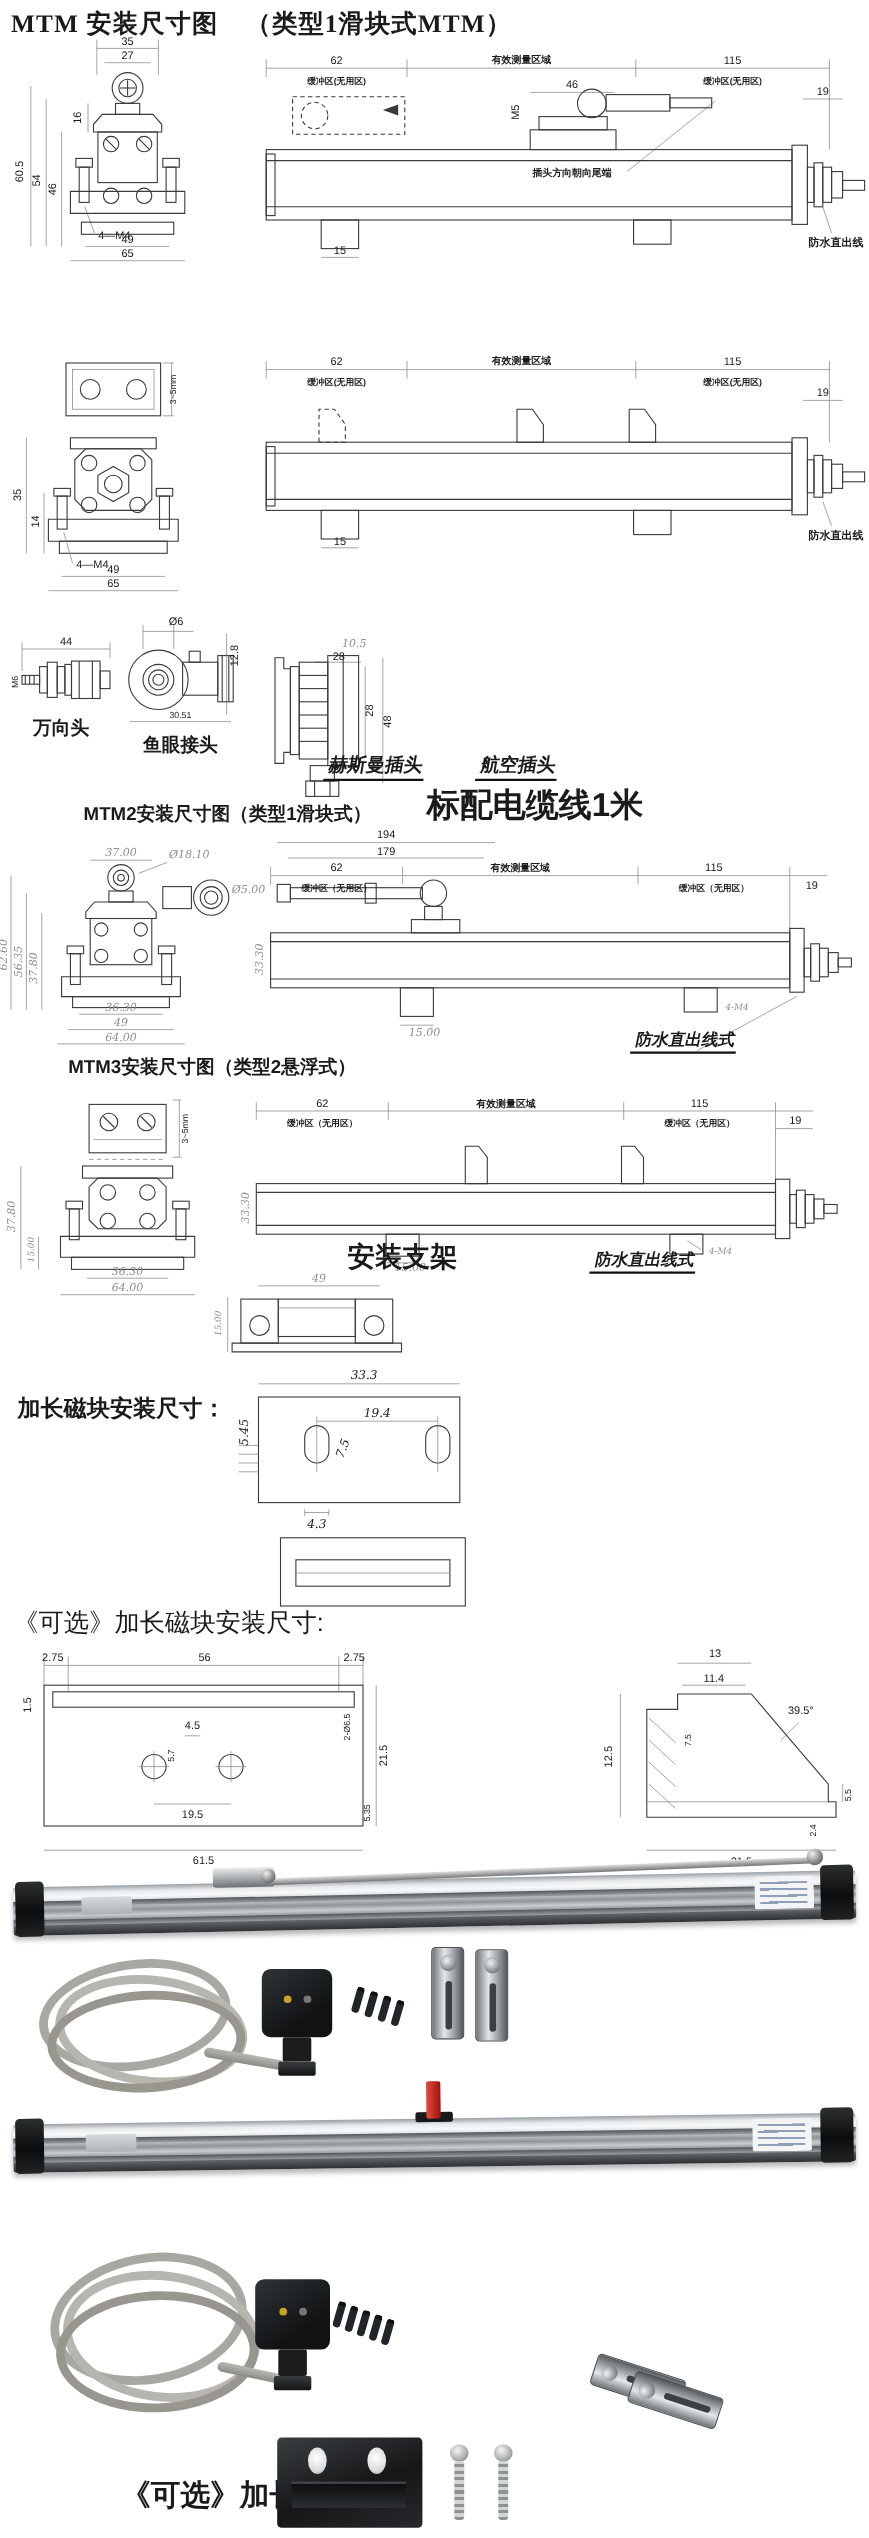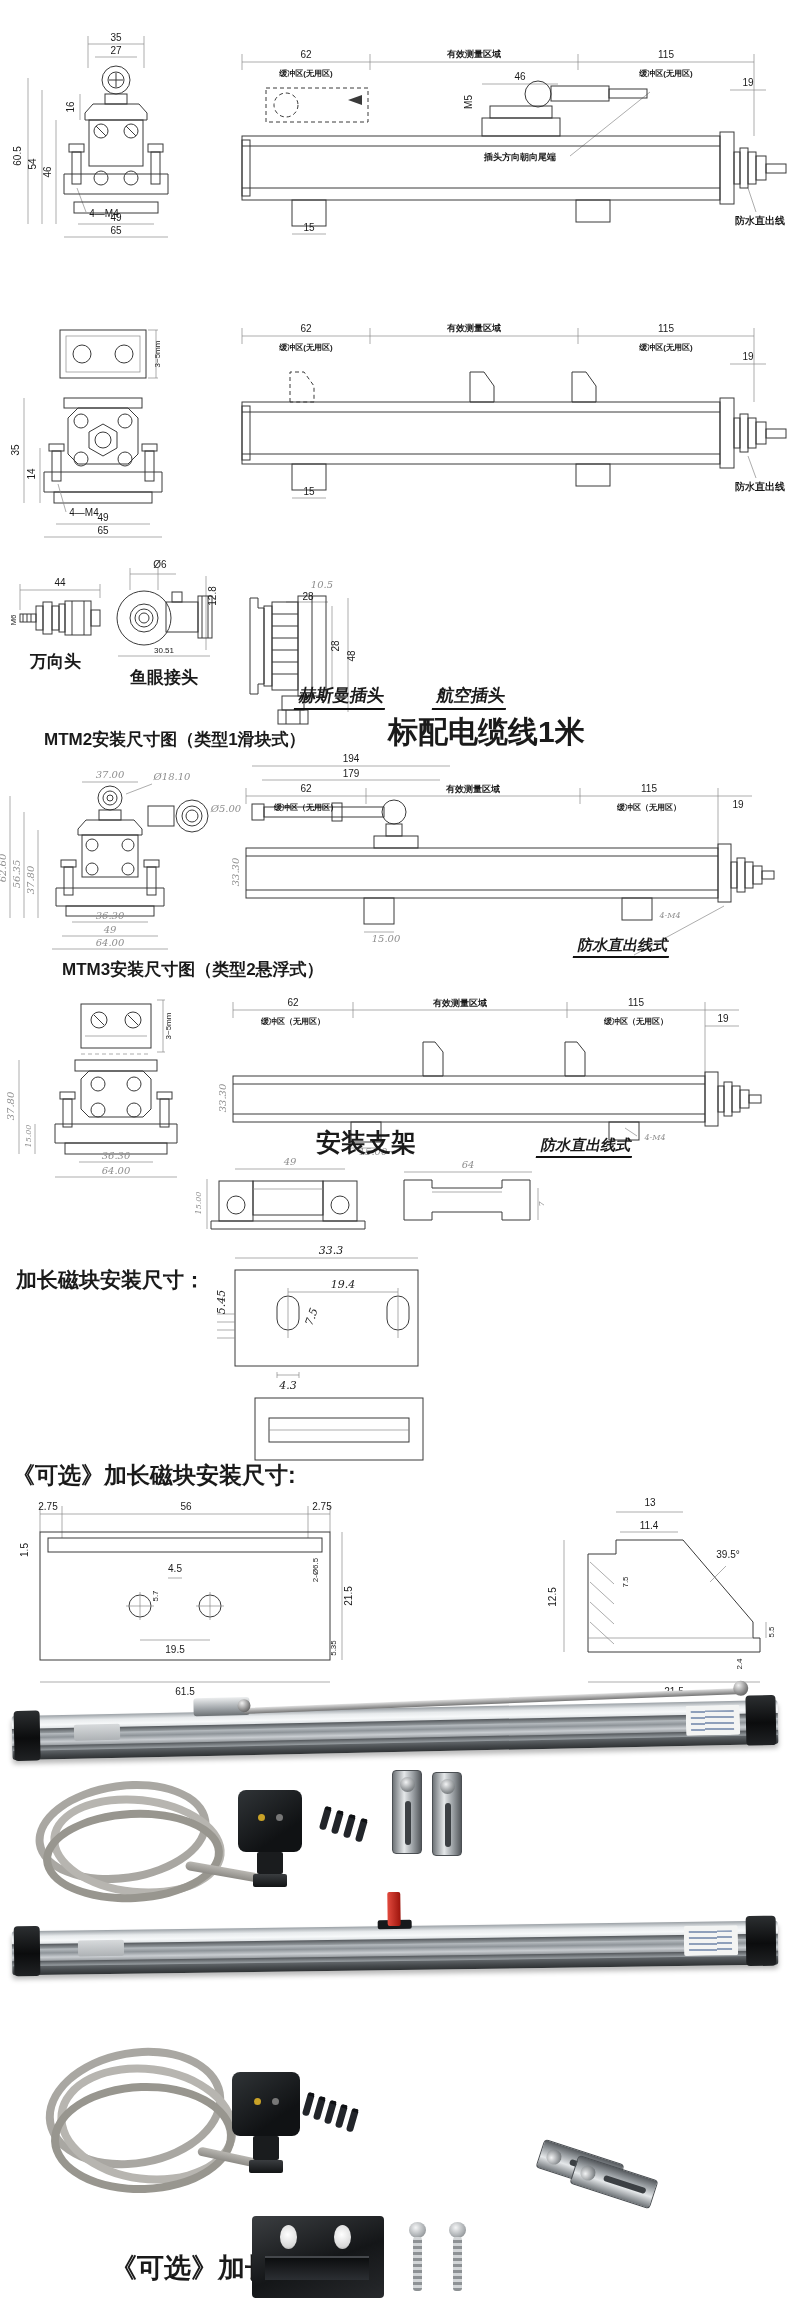--- a/index.html
+++ b/index.html
@@ -5,21 +5,21 @@
   *{margin:0;padding:0;box-sizing:border-box}
   html,body{background:#fff}
   body{font-family:"Liberation Sans",sans-serif;color:#1a1a1a}
   .page{position:relative;width:790px;height:2307px;background:#fff;overflow:hidden}
   .abs{position:absolute}
   
   .t-main{font-family:"Liberation Serif",serif;font-size:23px;font-weight:600;white-space:nowrap;letter-spacing:1px}
   .t-mid{font-size:17px;font-weight:bold;white-space:nowrap}
   .t-banner{font-size:30px;font-weight:bold;white-space:nowrap}
   .t-big{font-size:21px;font-weight:bold;white-space:nowrap}
-  .t-ext{font-size:23px;font-weight:bold;white-space:nowrap}
+  .t-ext{font-size:23px;font-weight:normal;white-space:nowrap}
   .t-photo{font-size:27px;font-weight:bold;white-space:nowrap}
   .acclbl{font-size:17px;font-weight:bold;white-space:nowrap}
   .flag{border-bottom:2px solid #111;padding:0 3px 1px;transform:skewX(-10deg)}
   .callout{font-size:15px;font-weight:bold;border-bottom:2px solid #111;padding:0 3px 1px;transform:skewX(-12deg);white-space:nowrap}
   
   .d svg{overflow:visible;display:block}
   .d svg line,.d svg rect,.d svg circle,.d svg ellipse,.d svg path,.d svg polyline,.d svg polygon{fill:none;stroke:#3a3a3a;stroke-width:1}
   .d svg .thin{stroke:#8a8a8a;stroke-width:.7}
   .d svg .dash{stroke-dasharray:4 3}
   .d svg .f{fill:#3a3a3a;stroke:none}
@@ -58,20 +58,24 @@
   .exthole{position:absolute;width:17px;height:24px;border-radius:50%;background:radial-gradient(circle at 45% 40%,#ffffff,#d8d8d8 70%,#9a9a9a)}
   .extlip{position:absolute;left:13px;top:40px;width:104px;height:24px;border-top:2px solid #44474b;background:linear-gradient(180deg,#0c0e0f,#2c2f33)}
   .sscrew-head{position:absolute;width:17px;height:16px;border-radius:50%;background:radial-gradient(circle at 40% 35%,#f4f5f6,#a9adb0 60%,#6d7174)}
   .sscrew-shank{position:absolute;width:9px;border-radius:3px;background:repeating-linear-gradient(180deg,#d2d5d7 0 3px,#8e9295 3px 6px)}
 </style>
 </head>
 <body>
 
 <div class="page">
 
+  <div class="abs t-main" style="left:10px;top:6px">
+    <span>MTM 安装尺寸图</span>
+    <span style="margin-left:18px">（类型1滑块式MTM）</span>
+  </div>
 
   <div class="abs d" style="left:8px;top:28px">
     <svg width="215" height="218" viewBox="0 0 215 218">
       <g>
         <line class="thin" x1="20" y1="50" x2="20" y2="196"></line>
           <line class="thin" x1="34" y1="62" x2="34" y2="196"></line>
           <line class="thin" x1="48" y1="92" x2="48" y2="196"></line>
         <line class="thin" x1="80" y1="16" x2="136" y2="16"></line>
           <line class="thin" x1="87" y1="29" x2="129" y2="29"></line>
         <line class="thin" x1="80" y1="8" x2="80" y2="40"></line>
@@ -328,21 +332,21 @@
       <text x="82" y="12" class="gr">10.5</text>
       <text x="68" y="24">28</text>
       <text transform="rotate(-90 99 70)" x="99" y="70">28</text>
       <text transform="rotate(-90 115 80)" x="115" y="80">48</text>
     </svg>
   </div>
   <div class="abs acclbl flag" style="left:296px;top:684px">赫斯曼插头</div>
 
   <div class="abs acclbl flag" style="left:434px;top:684px">航空插头</div>
 
-  <div class="abs t-mid" style="left:44px;top:728px">MTM2安装尺寸图（类型1滑块式）</div>
+  <div class="abs t-mid" style="left:76px;top:728px">MTM2安装尺寸图（类型1滑块式）</div>
   <div class="abs t-banner" style="left:388px;top:712px">标配电缆线1米</div>
 
   <div class="abs d" style="left:0px;top:768px">
     <svg width="255" height="200" viewBox="0 0 255 200">
       <g>
         <line class="thin" x1="82" y1="14" x2="138" y2="14"></line>
         <line class="thin" x1="152" y1="16" x2="126" y2="26"></line>
         <line class="thin" x1="10" y1="28" x2="10" y2="150"></line>
           <line class="thin" x1="24" y1="44" x2="24" y2="150"></line>
           <line class="thin" x1="38" y1="62" x2="38" y2="150"></line>
@@ -532,32 +536,20 @@
           <circle cx="145" cy="50" r="9"></circle>
         <rect x="58" y="26" width="70" height="34"></rect>
           <line class="thin" x1="58" y1="34" x2="128" y2="34"></line>
         <path d="M16,66 h154 v8 h-154 z"></path>
       </g>
       <text x="95" y="10" class="gr">49</text>
       <text transform="rotate(-90 6 48)" x="6" y="48" class="gr s8">15.00</text>
     </svg>
   </div>
 
-  <div class="abs d" style="left:392px;top:1158px">
-    <svg width="155" height="75" viewBox="0 0 155 75">
-      <g>
-        <line class="thin" x1="12" y1="14" x2="140" y2="14"></line>
-        <path d="M12,22 h28 v8 h70 v-8 h28 v40 h-28 v-8 h-70 v8 h-28 z"></path>
-        <line class="thin" x1="40" y1="34" x2="110" y2="34"></line>
-        <line class="thin" x1="146" y1="30" x2="146" y2="62"></line>
-      </g>
-      <text x="76" y="10" class="gr">64</text>
-      <text transform="rotate(-90 152 46)" x="152" y="46" class="gr s8">7</text>
-    </svg>
-  </div>
 
   <div class="abs t-big" style="left:16px;top:1266px">加长磁块安装尺寸：</div>
 
   <div class="abs d" style="left:213px;top:1226px">
     <svg width="225" height="245" viewBox="0 0 225 245">
       <g>
         <line class="thin" x1="22" y1="32" x2="205" y2="32"></line>
         <line class="thin" x1="75" y1="66" x2="185" y2="66"></line>
         <rect x="22" y="44" width="183" height="96"></rect>
         <rect x="64" y="70" width="22" height="34" rx="11"></rect>

